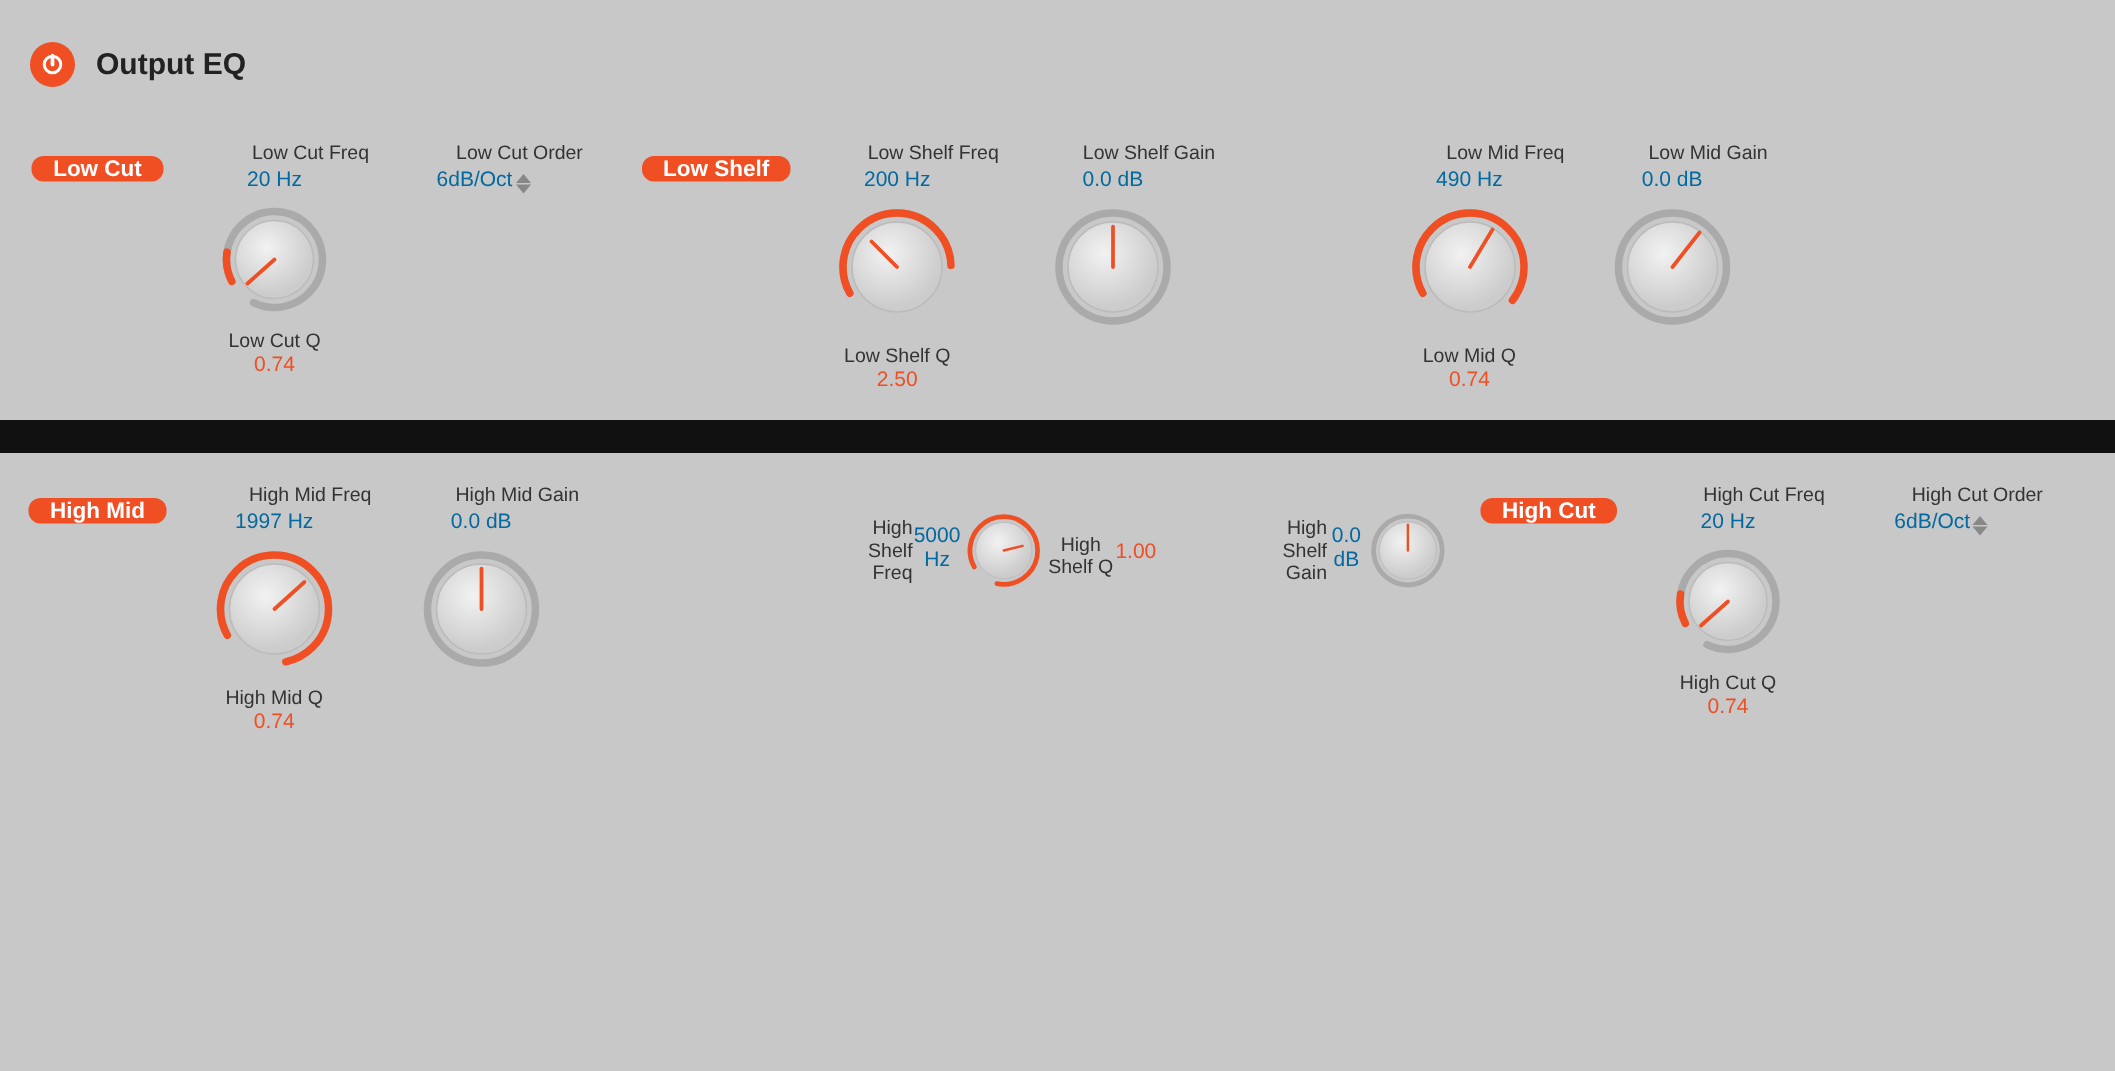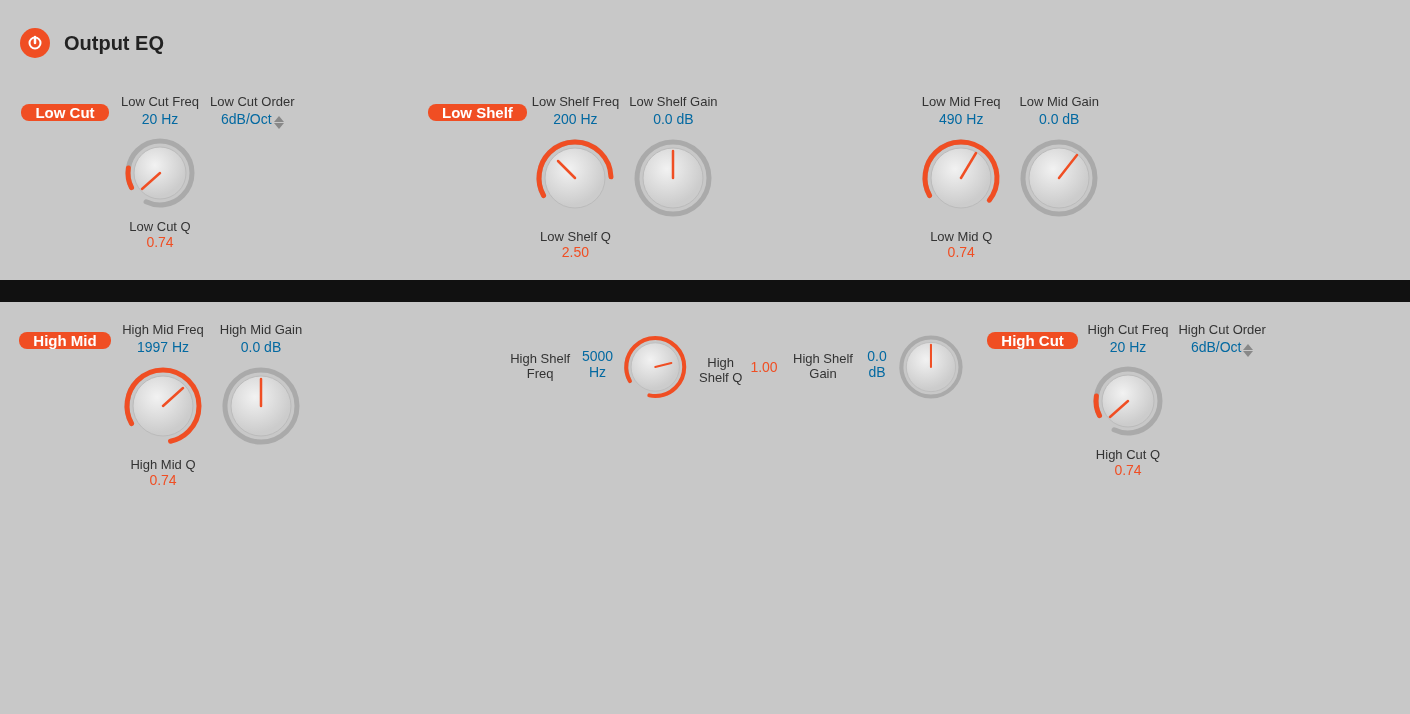--- a/index.html
+++ b/index.html
@@ -77,23 +77,24 @@
       padding: 0 14px;
       font-size: 15px;
       font-weight: 600;
       cursor: pointer;
       white-space: nowrap;
     }
 
     .knob-label {
       font-size: 13px;
       color: #333;
-      text-align: center;
+      text-align: right;
       margin-bottom: 2px;
       font-weight: 400;
+      margin-left: 48px;
     }
 
     .knob-value {
       font-size: 14px;
       color: #0369a1;
       text-align: center;
       font-weight: 500;
       margin-bottom: 6px;
     }
 

